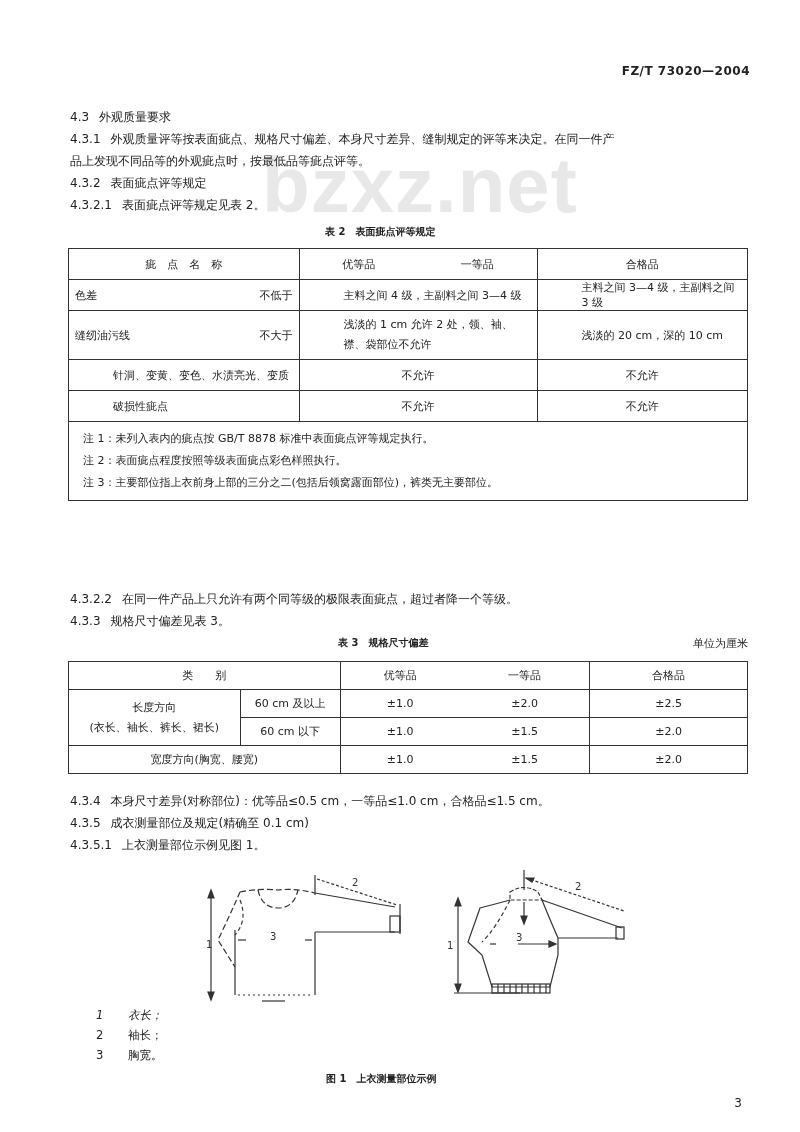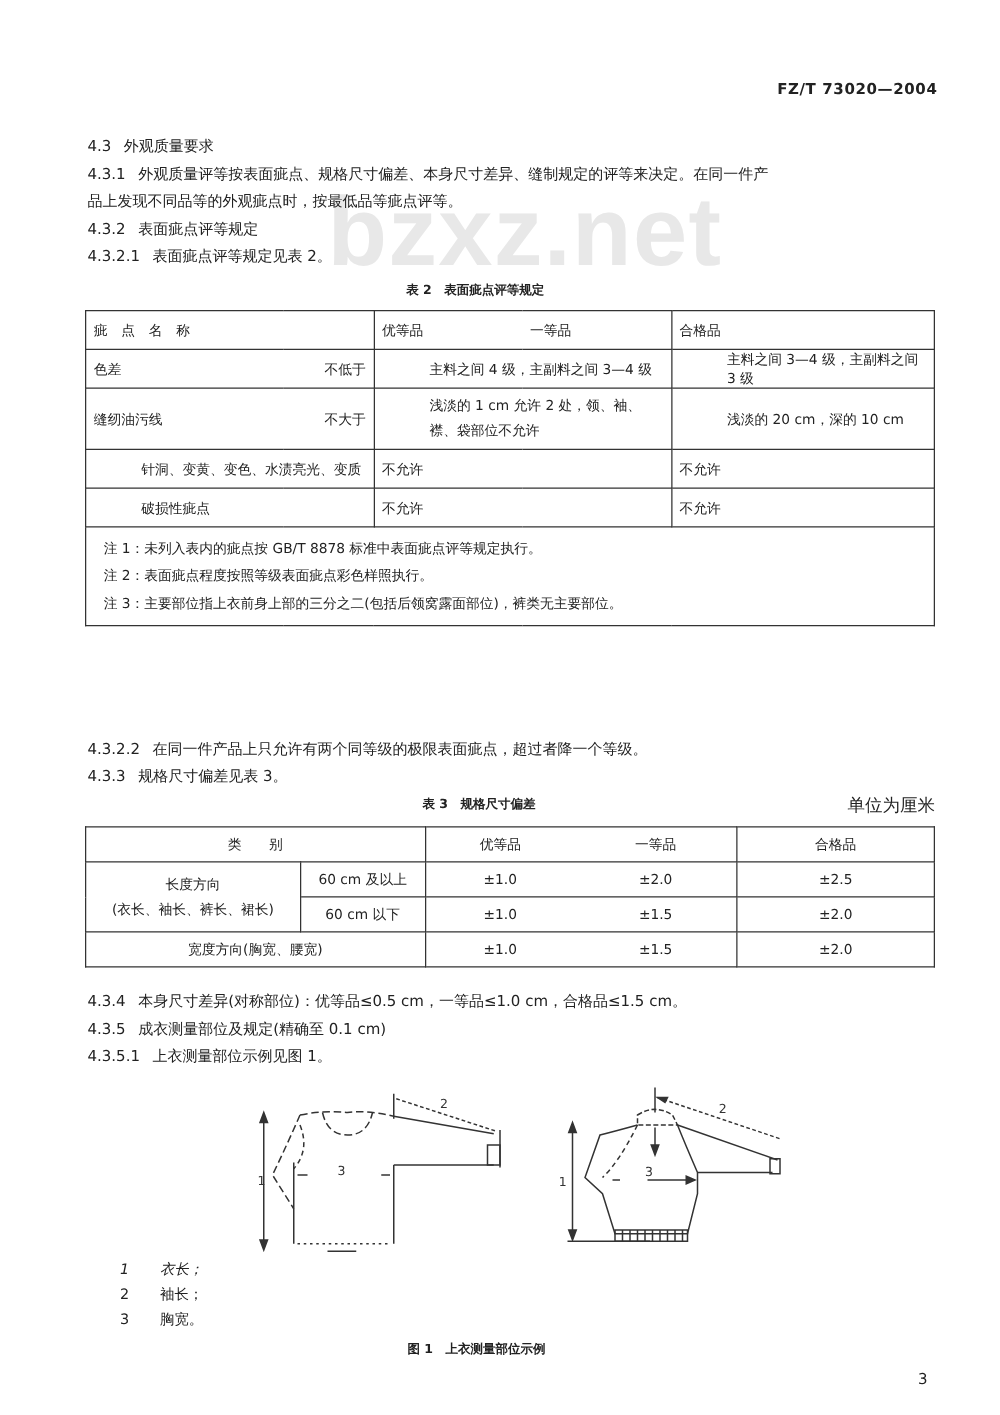--- a/index.html
+++ b/index.html
@@ -16,26 +16,26 @@
   }
   .para { left: 70px; font-size: 12px; line-height: 22px; white-space: nowrap; z-index: 1; }
   .para .num { display: inline-block; margin-right: 10px; }
   .caption { font-size: 10px; font-weight: bold; z-index: 1; }
   table { border-collapse: collapse; font-size: 11px; z-index: 1; }
   td, th { border: 1.3px solid #333; font-weight: normal; padding: 0 6px; }
   #t2 { left: 68px; top: 248px; width: 680px; }
   #t2 td { height: 30px; }
   #t2 .name { text-align: left; border-right: none; }
   #t2 .cond { text-align: right; border-left: none; width: 60px; }
-  #t2 .c { }
+  #t2 .c { text-align: center; }
   #t2 .l { text-align: left; padding-left: 44px; }
   #t2 .notes td { text-align: left; padding: 6px 14px; line-height: 22px; height: auto; }
   #t3 { left: 68px; top: 661px; width: 680px; }
   #t3 td { height: 27px; text-align: center; }
-  .unit { right: 52px; top: 636px; font-size: 14px; }
+  .unit { right: 52px; top: 636px; font-size: 11px; }
   .legend { font-size: 11.5px; left: 96px; }
   .legend .k { display: inline-block; width: 32px; }
   .page-no { right: 58px; top: 1096px; font-size: 12px; }
   svg { z-index: 1; }
 </style>
 </head>
 <body>
 
 <div class="abs header-code">FZ/T 73020—2004</div>
 <div class="abs watermark">bzxz.net</div>

